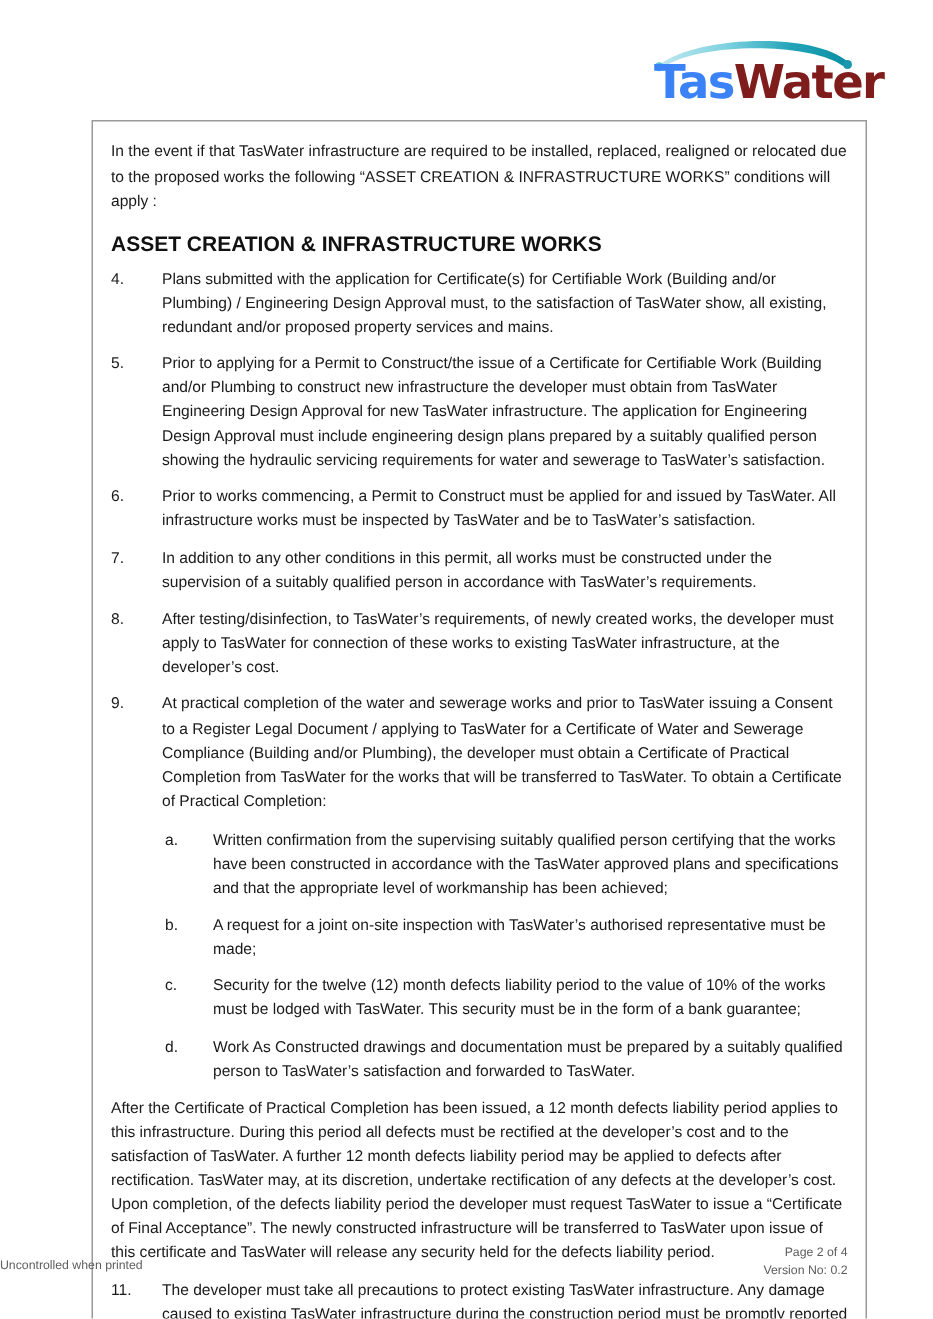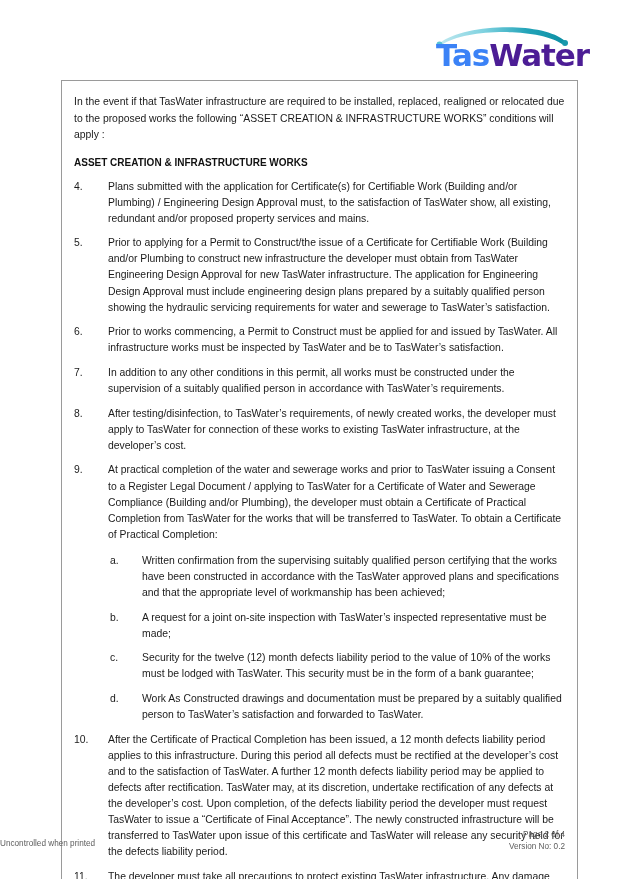--- a/index.html
+++ b/index.html
@@ -41,21 +41,21 @@
     top: 18px;
     font-family: "DejaVu Sans", sans-serif;
     font-size: 31px;
     font-weight: 700;
     letter-spacing: -1.1px;
     color: #58595b;
     line-height: 1;
     white-space: nowrap;
   }
   .logo-word .tas { color: #3b82f6; }
-  .logo-word .water { color: #4c1d95; }
+  .logo-word .water { color: #7f1d1d; }
 
   
   .content-frame {
     position: absolute;
     left: 61px;
     top: 80px;
     width: 517px;
     height: 856px;
     border: 1px solid #9a9a9a;
     box-sizing: border-box;
@@ -64,21 +64,21 @@
 
   .intro-para {
     font-size: 10.4px;
     line-height: 16.5px;
     text-align: left;
     margin: 0 0 11px 0;
     color: #1a1a1a;
   }
 
   .section-heading {
-    font-size: 10px;
+    font-size: 14px;
     font-weight: bold;
     line-height: 15px;
     margin: 0 0 9px 0;
     color: #111111;
   }
 
   
   .clause {
     display: flex;
     margin-bottom: 8.5px;
@@ -183,34 +183,33 @@
     <div class="clause-body">At practical completion of the water and sewerage works and prior to TasWater issuing a Consent to a Register Legal Document / applying to TasWater for a Certificate of Water and Sewerage Compliance (Building and/or Plumbing), the developer must obtain a Certificate of Practical Completion from TasWater for the works that will be transferred to TasWater.  To obtain a Certificate of Practical Completion:</div>
   </div>
 
   <div class="sublist">
     <div class="clause level2">
       <div class="clause-marker">a.</div>
       <div class="clause-body">Written confirmation from the supervising suitably qualified person certifying that the works have been constructed in accordance with the TasWater approved plans and specifications and that the appropriate level of workmanship has been achieved;</div>
     </div>
     <div class="clause level2">
       <div class="clause-marker">b.</div>
-      <div class="clause-body">A request for a joint on-site inspection with TasWater’s inspected representative must be made;</div>
+      <div class="clause-body">A request for a joint on-site inspection with TasWater’s authorised representative must be made;</div>
     </div>
     <div class="clause level2">
       <div class="clause-marker">c.</div>
       <div class="clause-body">Security for the twelve (12) month defects liability period to the value of 10% of the works must be lodged with TasWater.  This security must be in the form of a bank guarantee;</div>
     </div>
     <div class="clause level2">
       <div class="clause-marker">d.</div>
       <div class="clause-body">Work As Constructed drawings and documentation must be prepared by a suitably qualified person to TasWater’s satisfaction and forwarded to TasWater.</div>
     </div>
   </div>
 
   <div class="clause level1">
-    <div class="clause-marker">10.</div>
     <div class="clause-body">After the Certificate of Practical Completion has been issued, a 12 month defects liability period applies to this infrastructure.  During this period all defects must be rectified at the developer’s cost and to the satisfaction of TasWater.  A further 12 month defects liability period may be applied to defects after rectification.  TasWater may, at its discretion, undertake rectification of any defects at the developer’s cost.  Upon completion, of the defects liability period the developer must request TasWater to issue a “Certificate of Final Acceptance”.  The newly constructed infrastructure will be transferred to TasWater upon issue of this certificate and TasWater will release any security held for the defects liability period.</div>
   </div>
   <div class="clause level1">
     <div class="clause-marker">11.</div>
     <div class="clause-body">The developer must take all precautions to protect existing TasWater infrastructure. Any damage caused to existing TasWater infrastructure during the construction period must be promptly reported to TasWater and repaired by TasWater at the developer’s cost.</div>
   </div>
 
 </div>
 
 <div class="page-footer">

